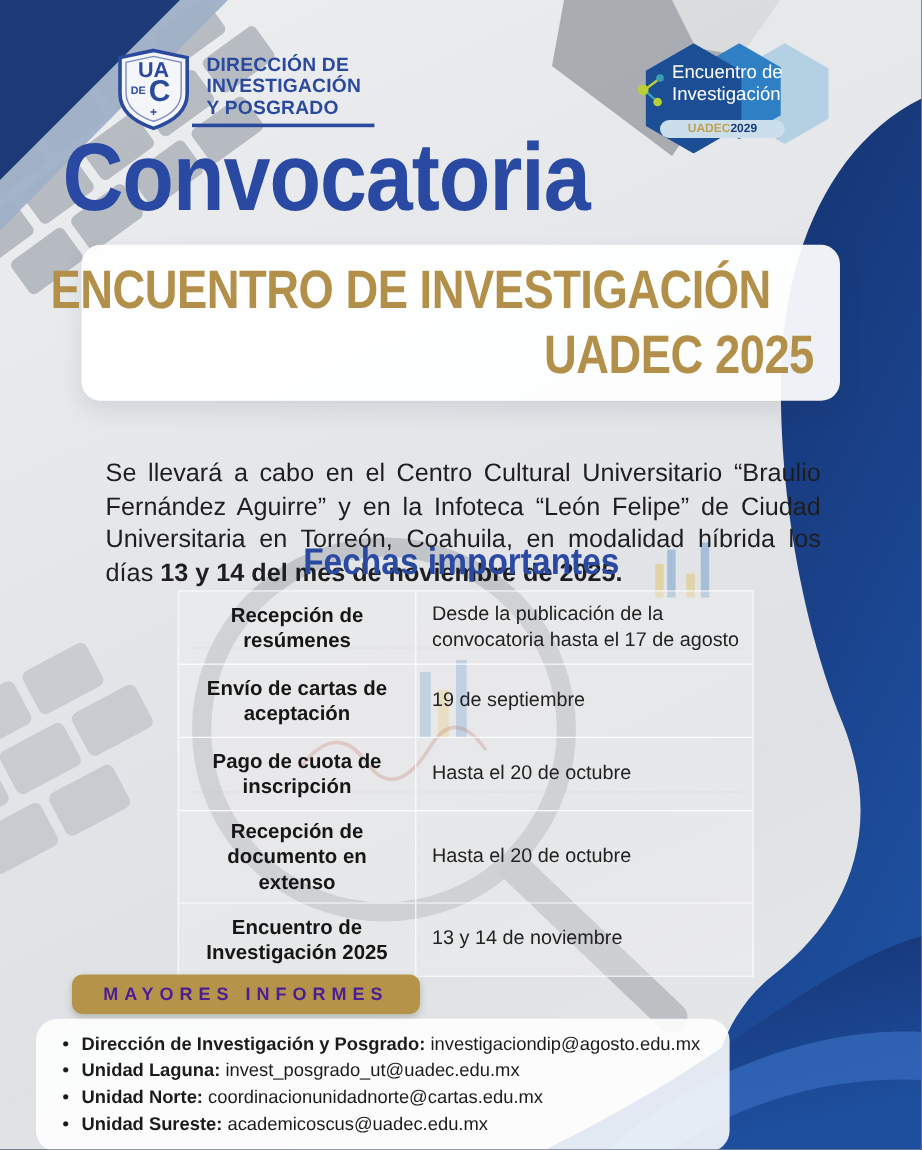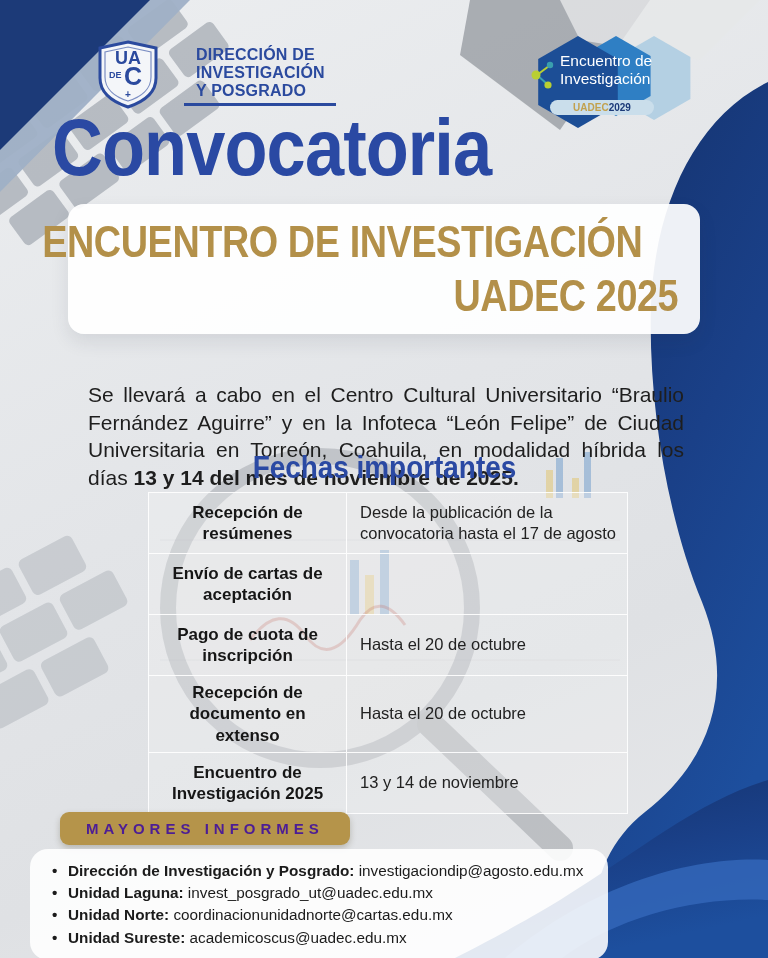--- a/index.html
+++ b/index.html
@@ -3,21 +3,21 @@
 <meta charset="utf-8">
 <style>
   html,body{margin:0;padding:0;background:#4a5568;}
   .poster{
     position:relative;width:768px;height:958px;overflow:hidden;
     font-family:"Liberation Sans",sans-serif;
     background:linear-gradient(155deg,#eceef0 0%,#e3e5e8 45%,#dfe1e4 70%,#e8e9eb 100%);
   }
   .bg-svg{position:absolute;left:0;top:0;width:768px;height:958px;}
   
-  .logo-group{position:absolute;left:96px;top:40px;display:flex;align-items:flex-start;gap:24px;}
+  .logo-group{position:absolute;left:96px;top:40px;display:flex;align-items:flex-start;}
   .shield-wrap{position:relative;width:64px;height:70px;}
   .shield-wrap span{position:absolute;color:#2b4a9e;font-weight:800;line-height:1;}
   .shield-ua{left:50%;top:9px;transform:translateX(-50%);font-size:18px;letter-spacing:0;}
   .shield-de{left:13px;top:31px;font-size:9px;}
   .shield-c{left:28px;top:24px;font-size:25px;}
   .shield-cross{left:50%;top:50px;transform:translateX(-50%);font-size:10px;}
   .org-text{margin-left:12px;margin-top:6px;color:#2b4a9e;font-weight:800;font-size:16px;line-height:1.12;letter-spacing:.2px;}
   .org-underline{width:152px;height:3px;background:#2b4a9e;margin-top:3px;}
   .badge{position:absolute;left:516px;top:36px;width:180px;height:92px;}
   .badge-text{position:absolute;left:44px;top:16px;color:#fff;font-size:15.5px;line-height:1.15;font-weight:400;}
@@ -193,20 +193,21 @@
     <span class="sched-heading">Fechas importantes</span>
   </div>
 
   <div class="sched-table">
     <div class="sched-row">
       <div class="sched-label">Recepción de resúmenes</div>
       <div class="sched-value">Desde la publicación de la convocatoria hasta el 17 de agosto</div>
     </div>
     <div class="sched-row">
       <div class="sched-label">Envío de cartas de aceptación</div>
+      <div class="sched-value">19 de septiembre</div>
     </div>
     <div class="sched-row">
       <div class="sched-label">Pago de cuota de inscripción</div>
       <div class="sched-value">Hasta el 20 de octubre</div>
     </div>
     <div class="sched-row">
       <div class="sched-label">Recepción de documento en extenso</div>
       <div class="sched-value">Hasta el 20 de octubre</div>
     </div>
     <div class="sched-row">

